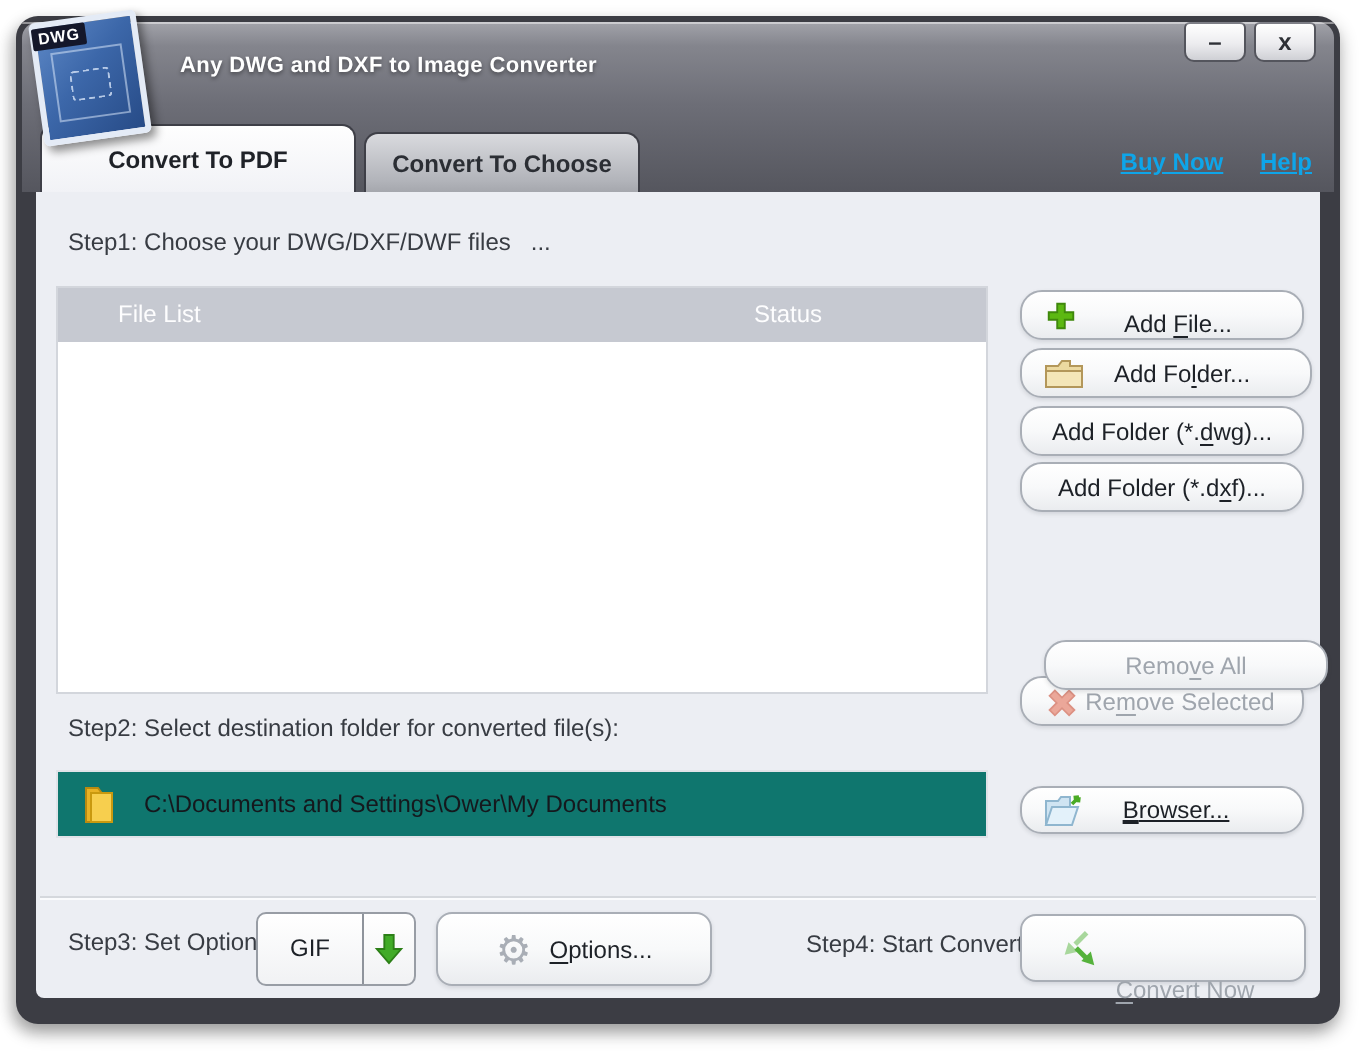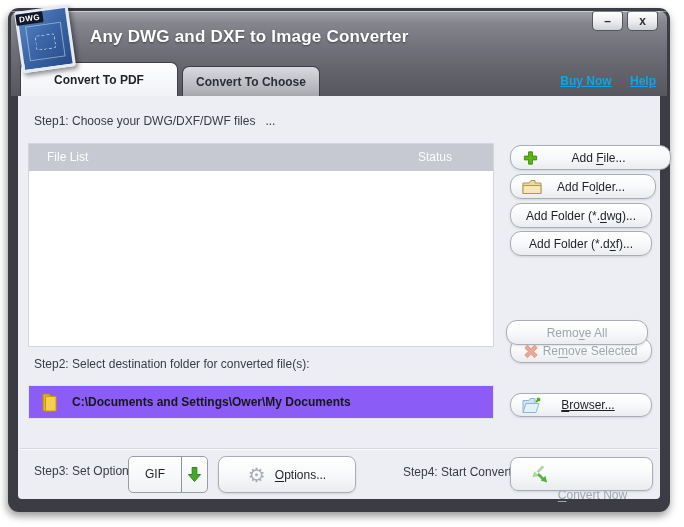--- a/index.html
+++ b/index.html
@@ -10,21 +10,21 @@
   
   .window { position:absolute; left:8px; top:8px; width:662px; height:504px;
     background:#3c3d44; border-radius:11px;
     box-shadow:0 4px 9px rgba(0,0,0,.30), -3px 4px 7px rgba(0,0,0,.14); }
   .header { position:absolute; left:3px; top:3px; right:3px; height:85px;
     border-radius:8px 8px 0 0;
     background:linear-gradient(180deg,#a2a3aa 0%, #84858d 14%, #6d6e77 48%, #55565e 100%); }
   .header::before { content:""; position:absolute; left:0; right:0; top:0; height:1px;
     background:rgba(255,255,255,.45); border-radius:8px 8px 0 0; }
 
-  .title { position:absolute; left:82px; top:19px; color:#ffffff; font-size:17px;
+  .title { position:absolute; left:82px; top:19px; color:#ffffff; font-size:11px;
     font-weight:bold; text-shadow:0 1px 2px rgba(0,0,0,.45); letter-spacing:.2px; }
 
   
   .win-controls { position:absolute; top:3px; right:12px; display:flex; gap:4px; z-index:7; }
   .win-btn { width:31px; height:20px; text-align:center; line-height:18px;
     background:linear-gradient(180deg,#ffffff 0%,#ececef 55%,#cfd0d5 100%);
     border:1px solid #54555d; border-top-color:#7e7f87; border-radius:3px 3px 5px 5px;
     color:#2e3036; font-weight:bold; font-size:12px; cursor:pointer; }
 
   
@@ -51,42 +51,42 @@
   .links span { text-decoration:underline; cursor:pointer; margin-left:15px; }
 
   
   .content { position:absolute; left:10px; top:88px; width:642px; height:403px;
     background:#eceef3; border-radius:0 0 4px 4px; z-index:3; }
   .steplabel { position:absolute; color:#383c43; }
 
   .filelist { position:absolute; left:10px; top:47px; width:466px; height:204px;
     background:#ffffff; border:1px solid #d3d6dc; cursor:default; }
   .filelist .hdr { display:flex; height:27px; background:#c6c9d1; color:#fdfdfe; }
-  .filelist .hdr .c1 { flex:1; line-height:27px; padding-left:18px; }
-  .filelist .hdr .c2 { width:116px; line-height:27px;text-align:center; }
+  .filelist .hdr .c1 { flex:1; line-height:27px; padding-left:18px;margin-left:12px; }
+  .filelist .hdr .c2 { width:116px; line-height:27px; }
 
   
   .btn { position:absolute; display:flex; align-items:center; justify-content:center;
     background:linear-gradient(180deg,#ffffff 0%, #f8f9fa 50%, #eaecef 100%);
     border:1px solid #a9aeb6; border-radius:11px; color:#1d2127; cursor:pointer;
     box-shadow:0 1px 2px rgba(60,64,72,.15); }
   .btn .ico { position:absolute; left:11px; top:50%; transform:translateY(-50%); display:flex; }
   .btn.disabled { color:#9fa5ad; }
   .ac { text-decoration:underline; text-underline-offset:2px; }
 
-  .b-addfile    { left:492px; top:49px;  width:161px; height:25px; }
+  .b-addfile    { left:492px; top:49px;  width:142px; height:25px;align-items:flex-end; }
   .b-addfolder  { left:492px; top:78px;  width:146px; height:25px; }
   .b-adddwg     { left:492px; top:107px; width:142px; height:25px; }
   .b-adddxf     { left:492px; top:135px; width:142px; height:25px; }
   .b-remsel     { left:492px; top:196px; width:142px; height:25px;margin-top:46px; }
-  .b-remall     { left:488px; top:224px; width:142px; height:25px; }
+  .b-remall     { left:504px; top:224px; width:142px; height:25px; }
   .b-browser    { left:492px; top:297px; width:142px; height:24px;text-decoration:underline; }
 
   .pathbar { position:absolute; left:10px; top:289px; width:466px; height:34px;
-    background:#8b5cf6; border:1px solid #e0e3e8; display:flex; align-items:center;font-weight:bold; }
+    background:#0f766e; border:1px solid #e0e3e8; display:flex; align-items:center; }
   .pathbar .ficon { margin-left:12px; display:flex; }
   .pathbar .ptext { margin-left:14px; color:#15181d; }
 
   .divider { position:absolute; left:2px; right:2px; top:352px; height:2px;
     border-top:1px solid #d5d8dd; border-bottom:1px solid #fafbfd; }
 
   .gif-select { position:absolute; left:110px; top:360px; width:80px; height:37px;
     background:linear-gradient(180deg,#ffffff, #f1f2f4); border:1px solid #989da5;
     border-radius:5px; display:flex; cursor:pointer; }
   .gif-select .val { flex:1; text-align:center; line-height:35px; color:#1d2127;

